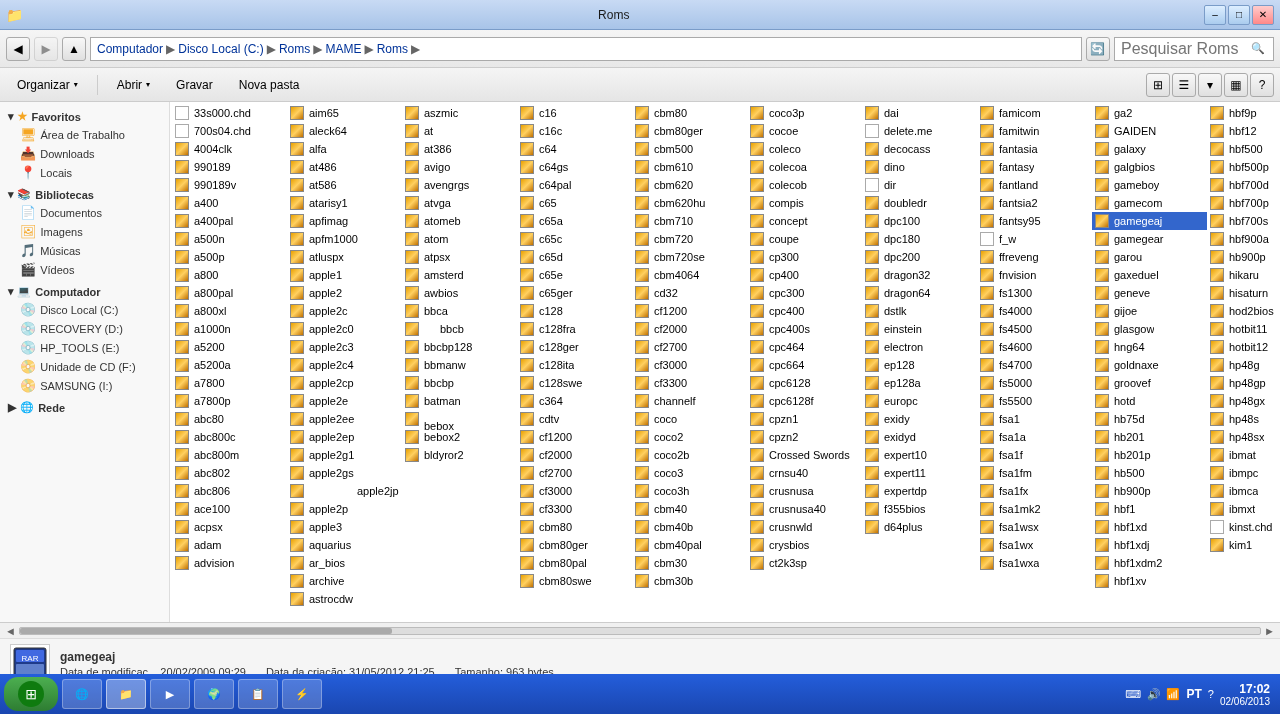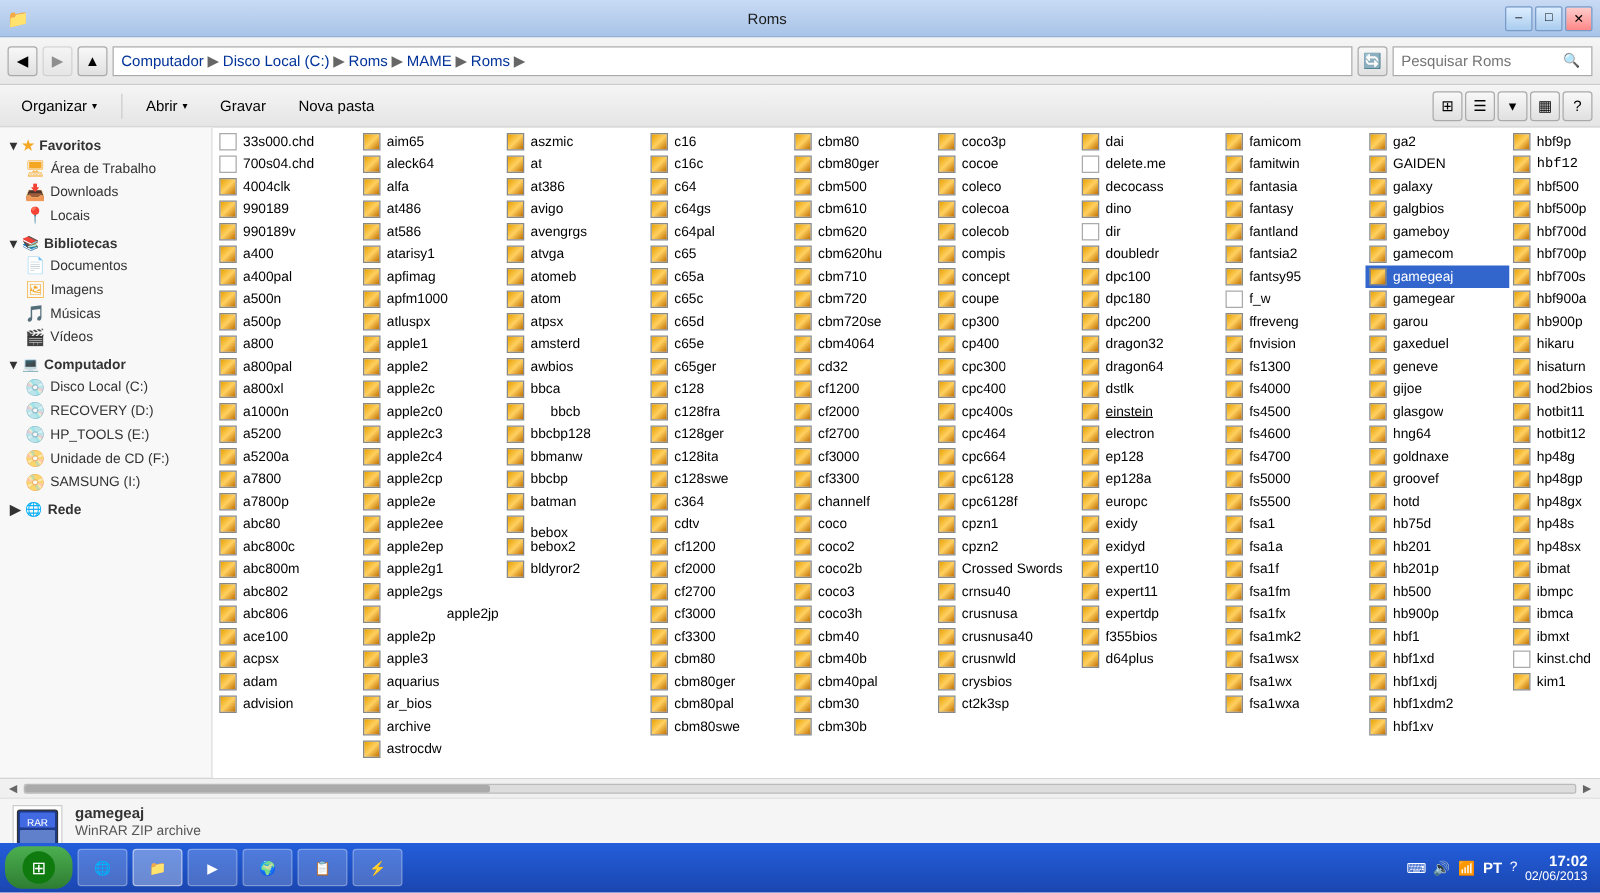--- a/index.html
+++ b/index.html
@@ -12,21 +12,21 @@
     .win-btn { width: 22px; height: 20px; border: 1px solid #7a9cc8; background: linear-gradient(to bottom, #ddeeff, #aaccee); cursor: pointer; font-size: 10px; display: flex; align-items: center; justify-content: center; border-radius: 2px; }
     .win-btn.close { background: linear-gradient(to bottom, #ffcccc, #ff8888); }
 
     
     #addressbar { background: linear-gradient(to bottom, #f5f5f5, #e8e8e8); height: 38px; display: flex; align-items: center; padding: 0 6px; gap: 4px; border-bottom: 1px solid #ccc; }
     .nav-btn { width: 24px; height: 24px; border: 1px solid #aaa; background: linear-gradient(to bottom, #f8f8f8, #e0e0e0); border-radius: 3px; cursor: pointer; display: flex; align-items: center; justify-content: center; font-size: 12px; }
     #breadcrumb-bar { flex: 1; height: 24px; border: 1px solid #aaa; background: white; display: flex; align-items: center; padding: 0 6px; font-size: 12px; color: #333; }
     .breadcrumb-sep { color: #666; margin: 0 3px; }
     .breadcrumb-link { color: #003399; cursor: pointer; }
     #search-bar { width: 160px; height: 24px; border: 1px solid #aaa; background: white; display: flex; align-items: center; padding: 0 6px; }
-    #search-bar input { border: none; outline: none; font-size: 12px; width: 130px; color: #999; }
+    #search-bar input { border: none; outline: none; font-size: 16px; width: 130px; color: #999; }
 
     
     #toolbar { background: linear-gradient(to bottom, #f5f5f5, #e5e5e5); height: 34px; display: flex; align-items: center; padding: 0 6px; gap: 4px; border-bottom: 1px solid #ccc; }
     .toolbar-btn { height: 26px; padding: 0 10px; border: 1px solid transparent; background: transparent; cursor: pointer; border-radius: 3px; font-size: 12px; display: flex; align-items: center; gap: 4px; }
     .toolbar-sep { width: 1px; height: 20px; background: #ccc; margin: 0 4px; }
     .toolbar-arrow { font-size: 8px; }
 
     
     #main { display: flex; height: calc(714px - 30px - 38px - 34px - 30px - 50px); }
 
@@ -894,21 +894,21 @@
           <div class="file-row">
             <span class="icon-zip"></span>
             <span style="overflow:hidden;text-overflow:ellipsis;white-space:nowrap;">dragon64</span>
           </div>
           <div class="file-row">
             <span class="icon-zip"></span>
             <span style="overflow:hidden;text-overflow:ellipsis;white-space:nowrap;">dstlk</span>
           </div>
           <div class="file-row">
             <span class="icon-zip"></span>
-            <span style="overflow:hidden;text-overflow:ellipsis;white-space:nowrap;text-decoration:underline;">einstein</span>
+            <span style="overflow:hidden;text-overflow:ellipsis;white-space:nowrap;">einstein</span>
           </div>
           <div class="file-row">
             <span class="icon-zip"></span>
             <span style="overflow:hidden;text-overflow:ellipsis;white-space:nowrap;">electron</span>
           </div>
           <div class="file-row">
             <span class="icon-zip"></span>
             <span style="overflow:hidden;text-overflow:ellipsis;white-space:nowrap;">ep128</span>
           </div>
           <div class="file-row">
@@ -1164,21 +1164,21 @@
             <span style="overflow:hidden;text-overflow:ellipsis;white-space:nowrap;">hbf1xv</span>
           </div>
         </div>
         <div style="min-width: 115px; flex-shrink: 0; border-right: 0px solid rgb(238, 238, 238);">
           <div class="file-row">
             <span class="icon-zip"></span>
             <span style="overflow:hidden;text-overflow:ellipsis;white-space:nowrap;">hbf9p</span>
           </div>
           <div class="file-row">
             <span class="icon-zip"></span>
-            <span style="overflow:hidden;text-overflow:ellipsis;white-space:nowrap;font-family:Liberation Mono, monospace;">hbf12</span>
+            <span style="overflow:hidden;text-overflow:ellipsis;white-space:nowrap;">hbf12</span>
           </div>
           <div class="file-row">
             <span class="icon-zip"></span>
             <span style="overflow:hidden;text-overflow:ellipsis;white-space:nowrap;">hbf500</span>
           </div>
           <div class="file-row">
             <span class="icon-zip"></span>
             <span style="overflow:hidden;text-overflow:ellipsis;white-space:nowrap;">hbf500p</span>
           </div>
           <div class="file-row">
@@ -1282,21 +1282,20 @@
   <div class="info-icon">
     <svg width="36" height="36" viewBox="0 0 36 36">
       <rect x="2" y="2" width="32" height="32" rx="2" fill="#1e3a8a" stroke="#333" stroke-width="1"></rect>
       <rect x="4" y="4" width="28" height="12" rx="1" fill="#4169e1"></rect>
       <text x="18" y="15" text-anchor="middle" fill="white" font-size="8" font-family="Arial">RAR</text>
       <rect x="4" y="18" width="28" height="12" rx="1" fill="#6080cc"></rect>
     </svg>
   </div>
   <div class="info-details">
     <div class="info-name">gamegeaj</div>
-    <div class="info-type">WinRAR ZIP archive</div>
     <div class="info-meta">
       <span class="info-meta-item">Data de modificaç... <span>20/02/2009 09:29</span></span>
       <span class="info-meta-item">Data da criação: <span>31/05/2012 21:25</span></span>
       <span class="info-meta-item">Tamanho: <span>963 bytes</span></span>
     </div>
   </div>
 </div>
 
 <div id="taskbar">
   <div class="start-btn">

